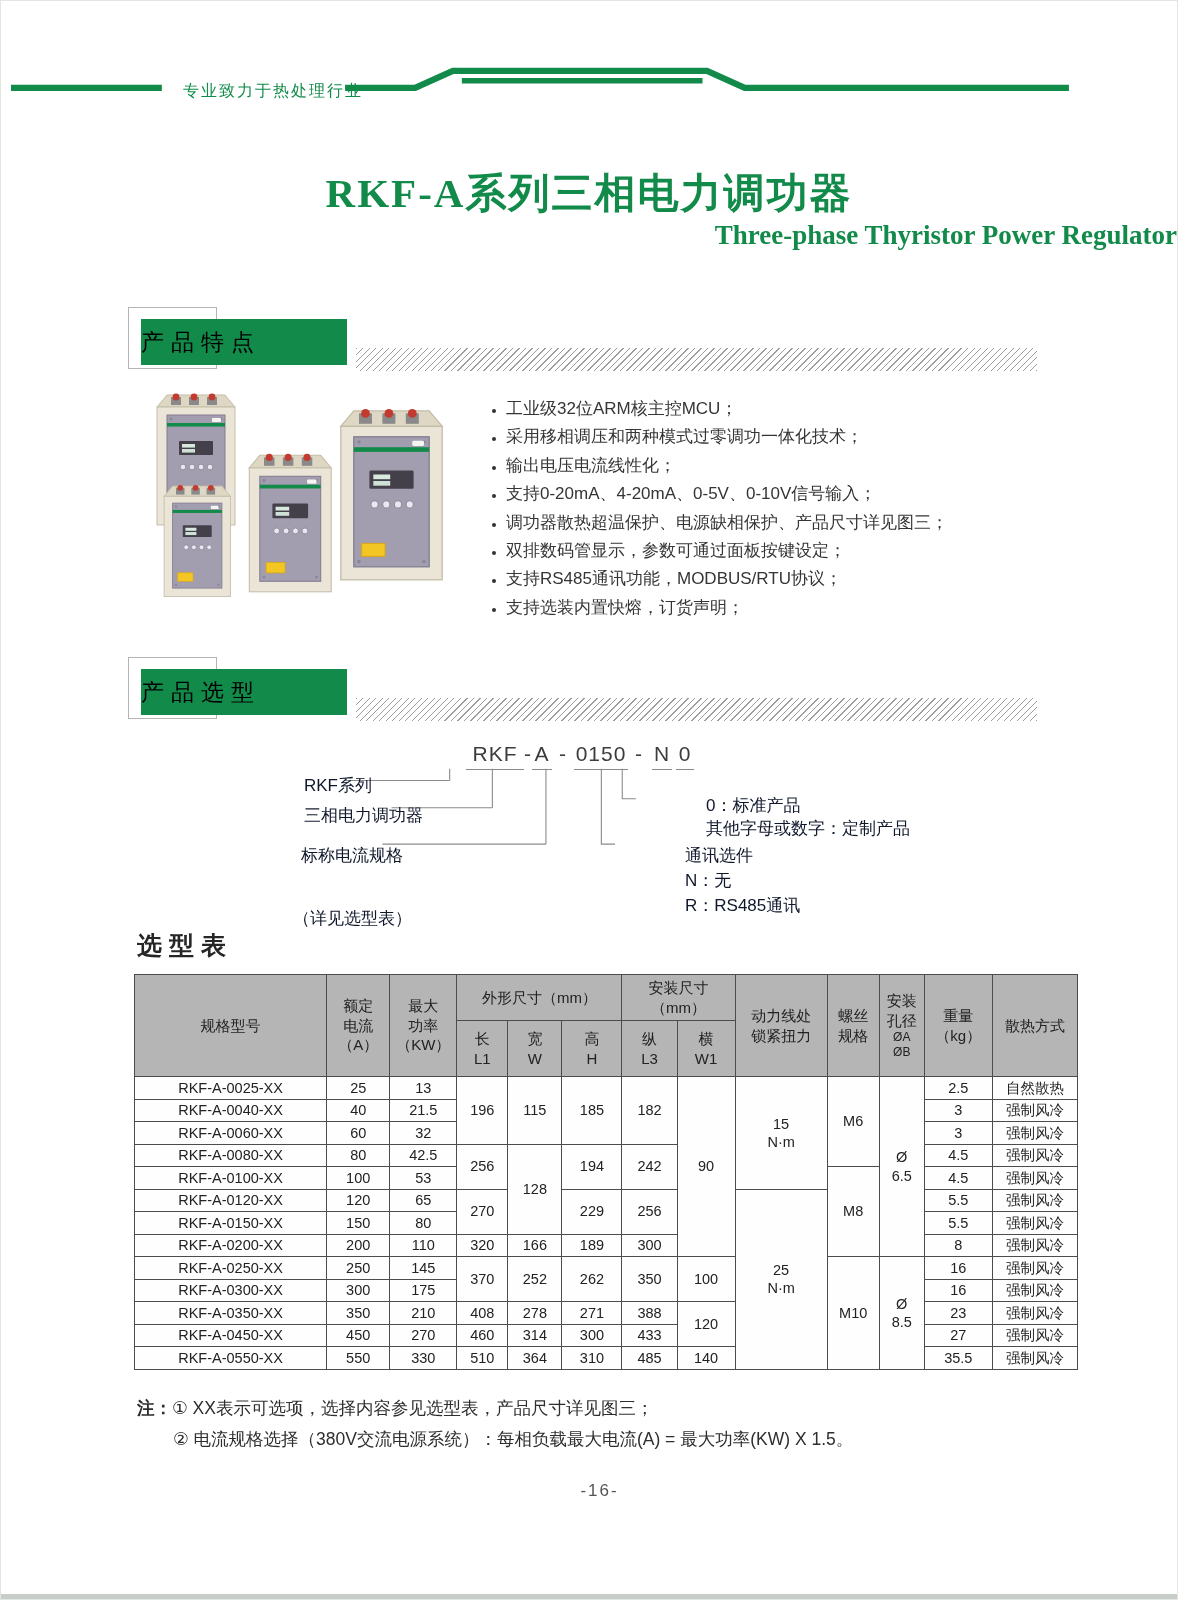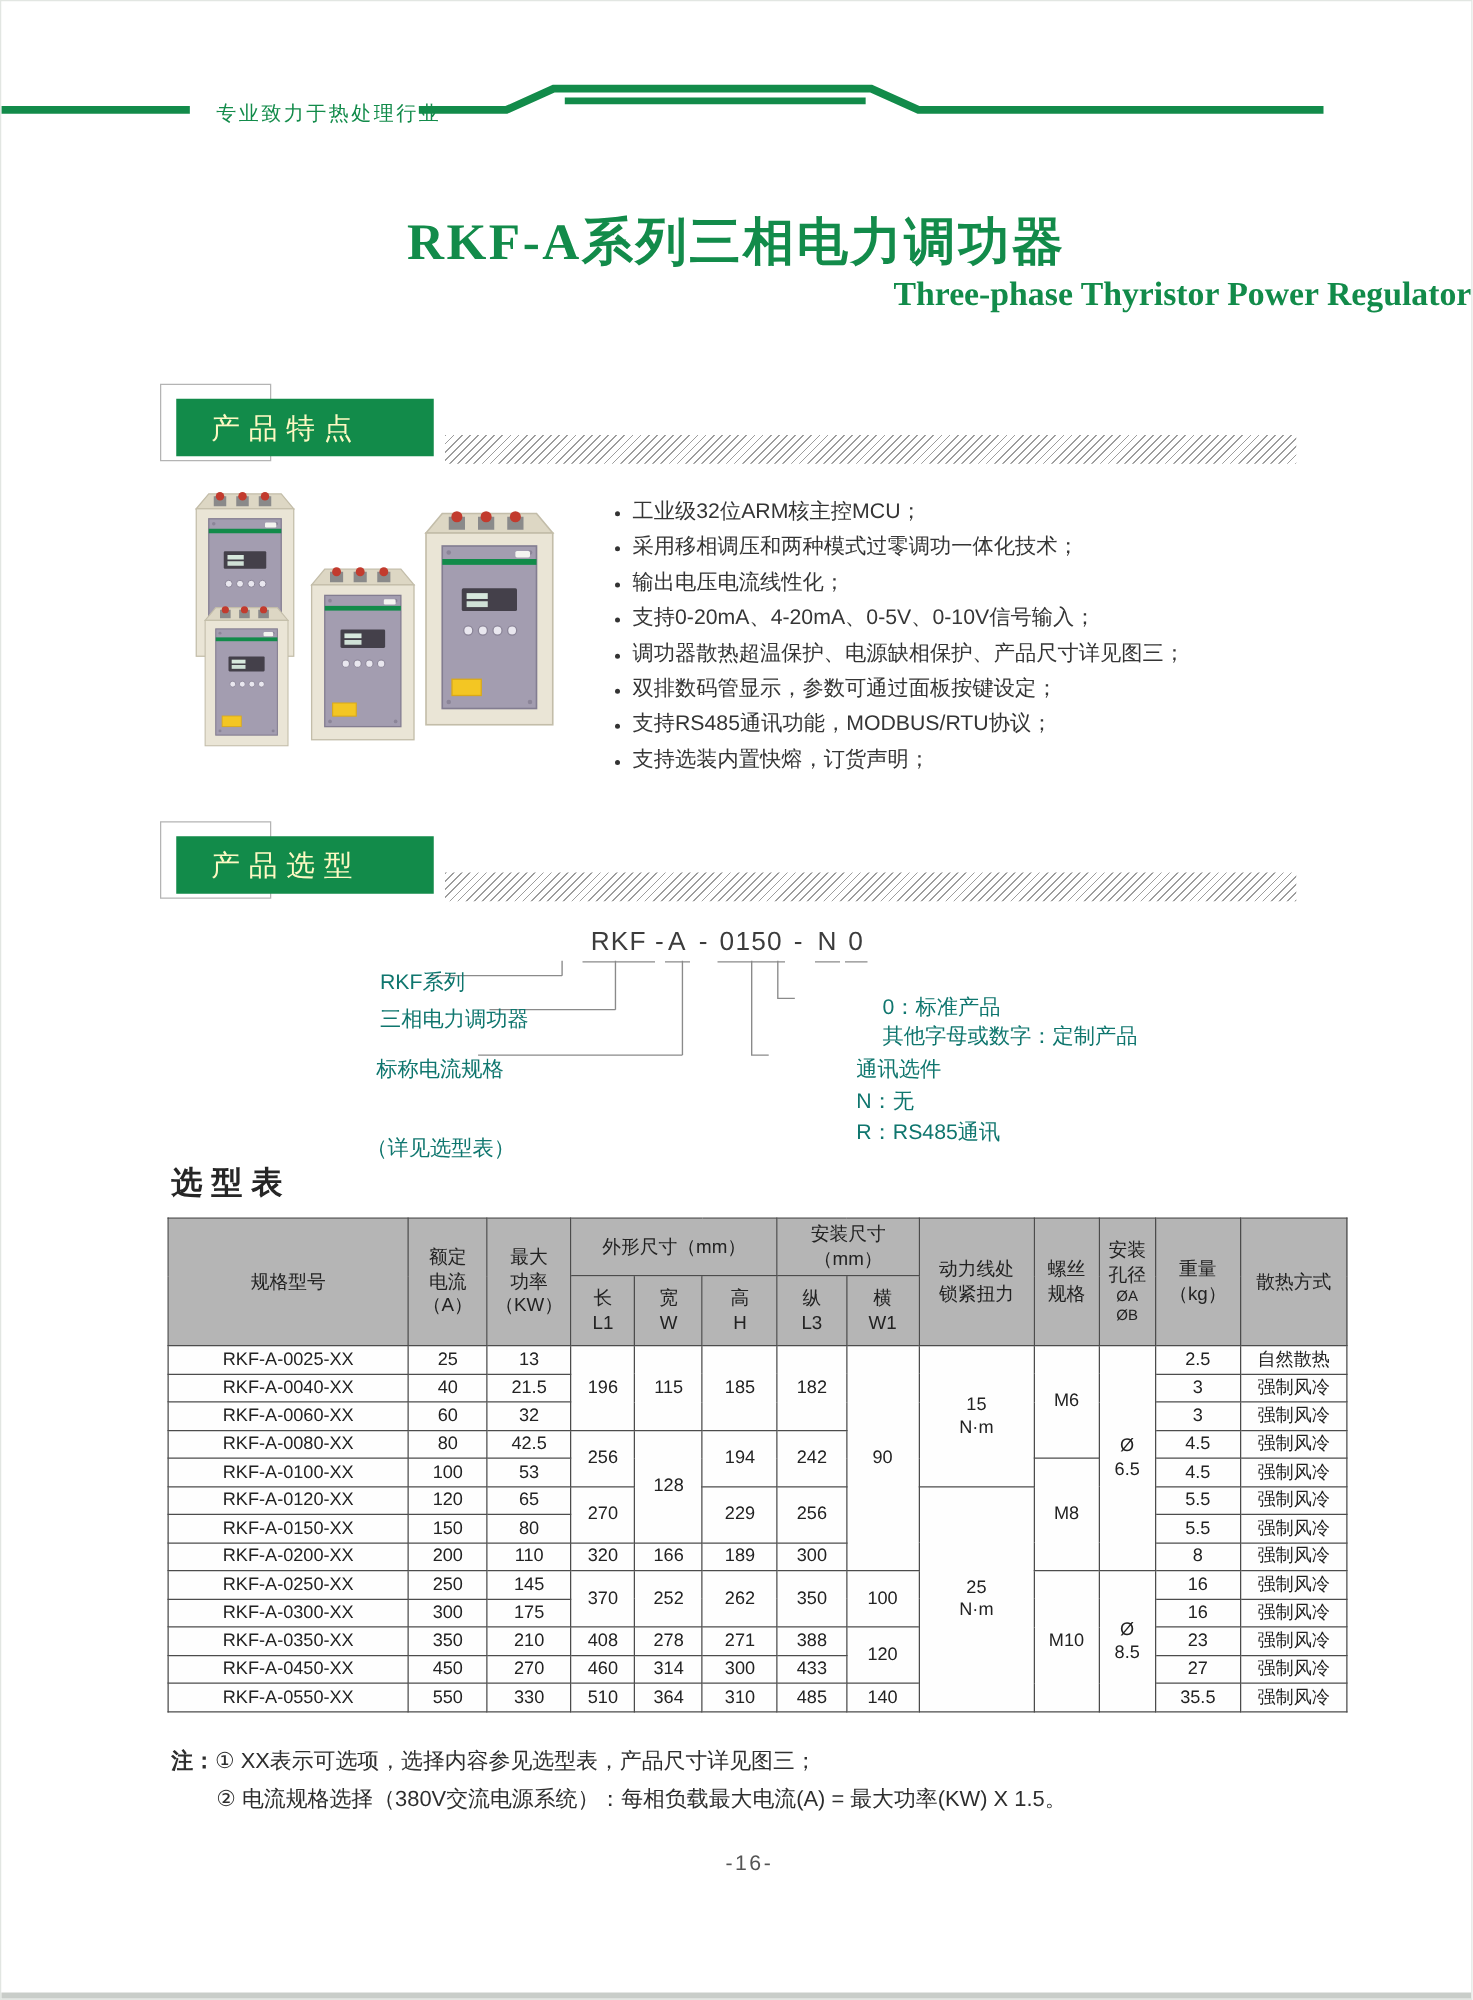--- a/index.html
+++ b/index.html
@@ -2,57 +2,57 @@
 <html style="--green: #128b4a;"><head>
 <meta charset="utf-8">
 <style>
   :root{ --green:#128b4a; --ink:#353535; }
   *{ margin:0; padding:0; box-sizing:border-box; }
   body{ background:#fff; font-family:"Liberation Sans","DejaVu Sans",sans-serif; }
   .page{ position:relative; width:1178px; height:1600px; background:#fff;
          border:1px solid #e2e6e2; overflow:hidden; }
 
   
-  .hdr{ position:absolute; top:60px; left:0; width:1058px; height:44px; }
+  .hdr{ position:absolute; top:60px; left:10px; width:1058px; height:44px; }
   .hdr svg{ position:absolute; inset:0; }
   .tagline{ position:absolute; left:172px; top:20px; font-size:16px; color:var(--green);
             letter-spacing:2px; white-space:nowrap; }
 
   
   .title-cn{ position:absolute; top:165px; left:0; width:100%; text-align:center;
              font-family:"Liberation Serif","DejaVu Serif",serif; font-weight:bold;
              font-size:41px; color:var(--green); letter-spacing:2px; }
   .title-en{ position:absolute; top:219px; left:0; width:100%; text-align:right;
              font-family:"Liberation Serif","DejaVu Serif",serif; font-weight:bold;
              font-size:27px; color:var(--green); }
 
   
   .banner{ position:absolute; left:127px; width:960px; height:70px; }
   .banner .ghost{ position:absolute; left:0; top:0; width:89px; height:62px;
                   border:1px solid #b4b4b4; background:#fff; }
   .banner .green{ position:absolute; left:13px; top:12px; width:206px; height:46px;
-                  background:var(--green); color:#fef9c3; font-size:23px; letter-spacing:7px;
-                  display:flex; align-items:center; padding-left:28px; white-space:nowrap; }
+                  background:var(--green); color:#000000; font-size:23px; letter-spacing:7px;
+                  display:flex; align-items:center; white-space:nowrap; }
   .banner .hatch{ position:absolute; left:228px; top:41px; width:681px; height:23px;
                   background:repeating-linear-gradient(135deg,#9d9d9d 0 1px,transparent 1px 4.6px); }
 
   
   .photo{ position:absolute; left:150px; top:388px; width:320px; height:218px; }
   .features{ position:absolute; left:488px; top:394px; width:575px; }
   .features ul{ list-style:disc outside; padding-left:17px; }
   .features li{ font-size:17px; line-height:28.4px; color:var(--ink); }
   .features li::marker{ color:#333; font-size:12px; }
 
   
   .diagram{ position:absolute; left:0; top:735px; width:1070px; height:210px; }
   .diagram svg{ position:absolute; inset:0; }
   .code-seg,.code-sep{ position:absolute; top:6px; font-size:21px; color:#3c3c3c;
                        text-align:center; letter-spacing:1px; }
   .code-seg{ border-bottom:1px solid #8a8a8a; padding-bottom:3px; }
-  .callout{ position:absolute; font-size:17px; color:#0f766e; white-space:nowrap; }
+  .callout{ position:absolute; font-size:17px; color:#0f172a; white-space:nowrap; }
 
   
   .tbl-heading{ position:absolute; left:136px; top:928px; font-size:25px; color:#262626;
                 font-weight:600; letter-spacing:7px; }
   table.sel{ position:absolute; left:133px; top:973px; width:944px; table-layout:fixed;
              border-collapse:collapse; }
   table.sel th, table.sel td{ border:1px solid #4c4c4c; text-align:center; vertical-align:middle;
              white-space:pre-line; color:#222; }
   table.sel thead th{ background:#b5b5b5; font-weight:500; font-size:15px; line-height:1.3; }
   table.sel thead tr:first-child th{ height:46px; }

